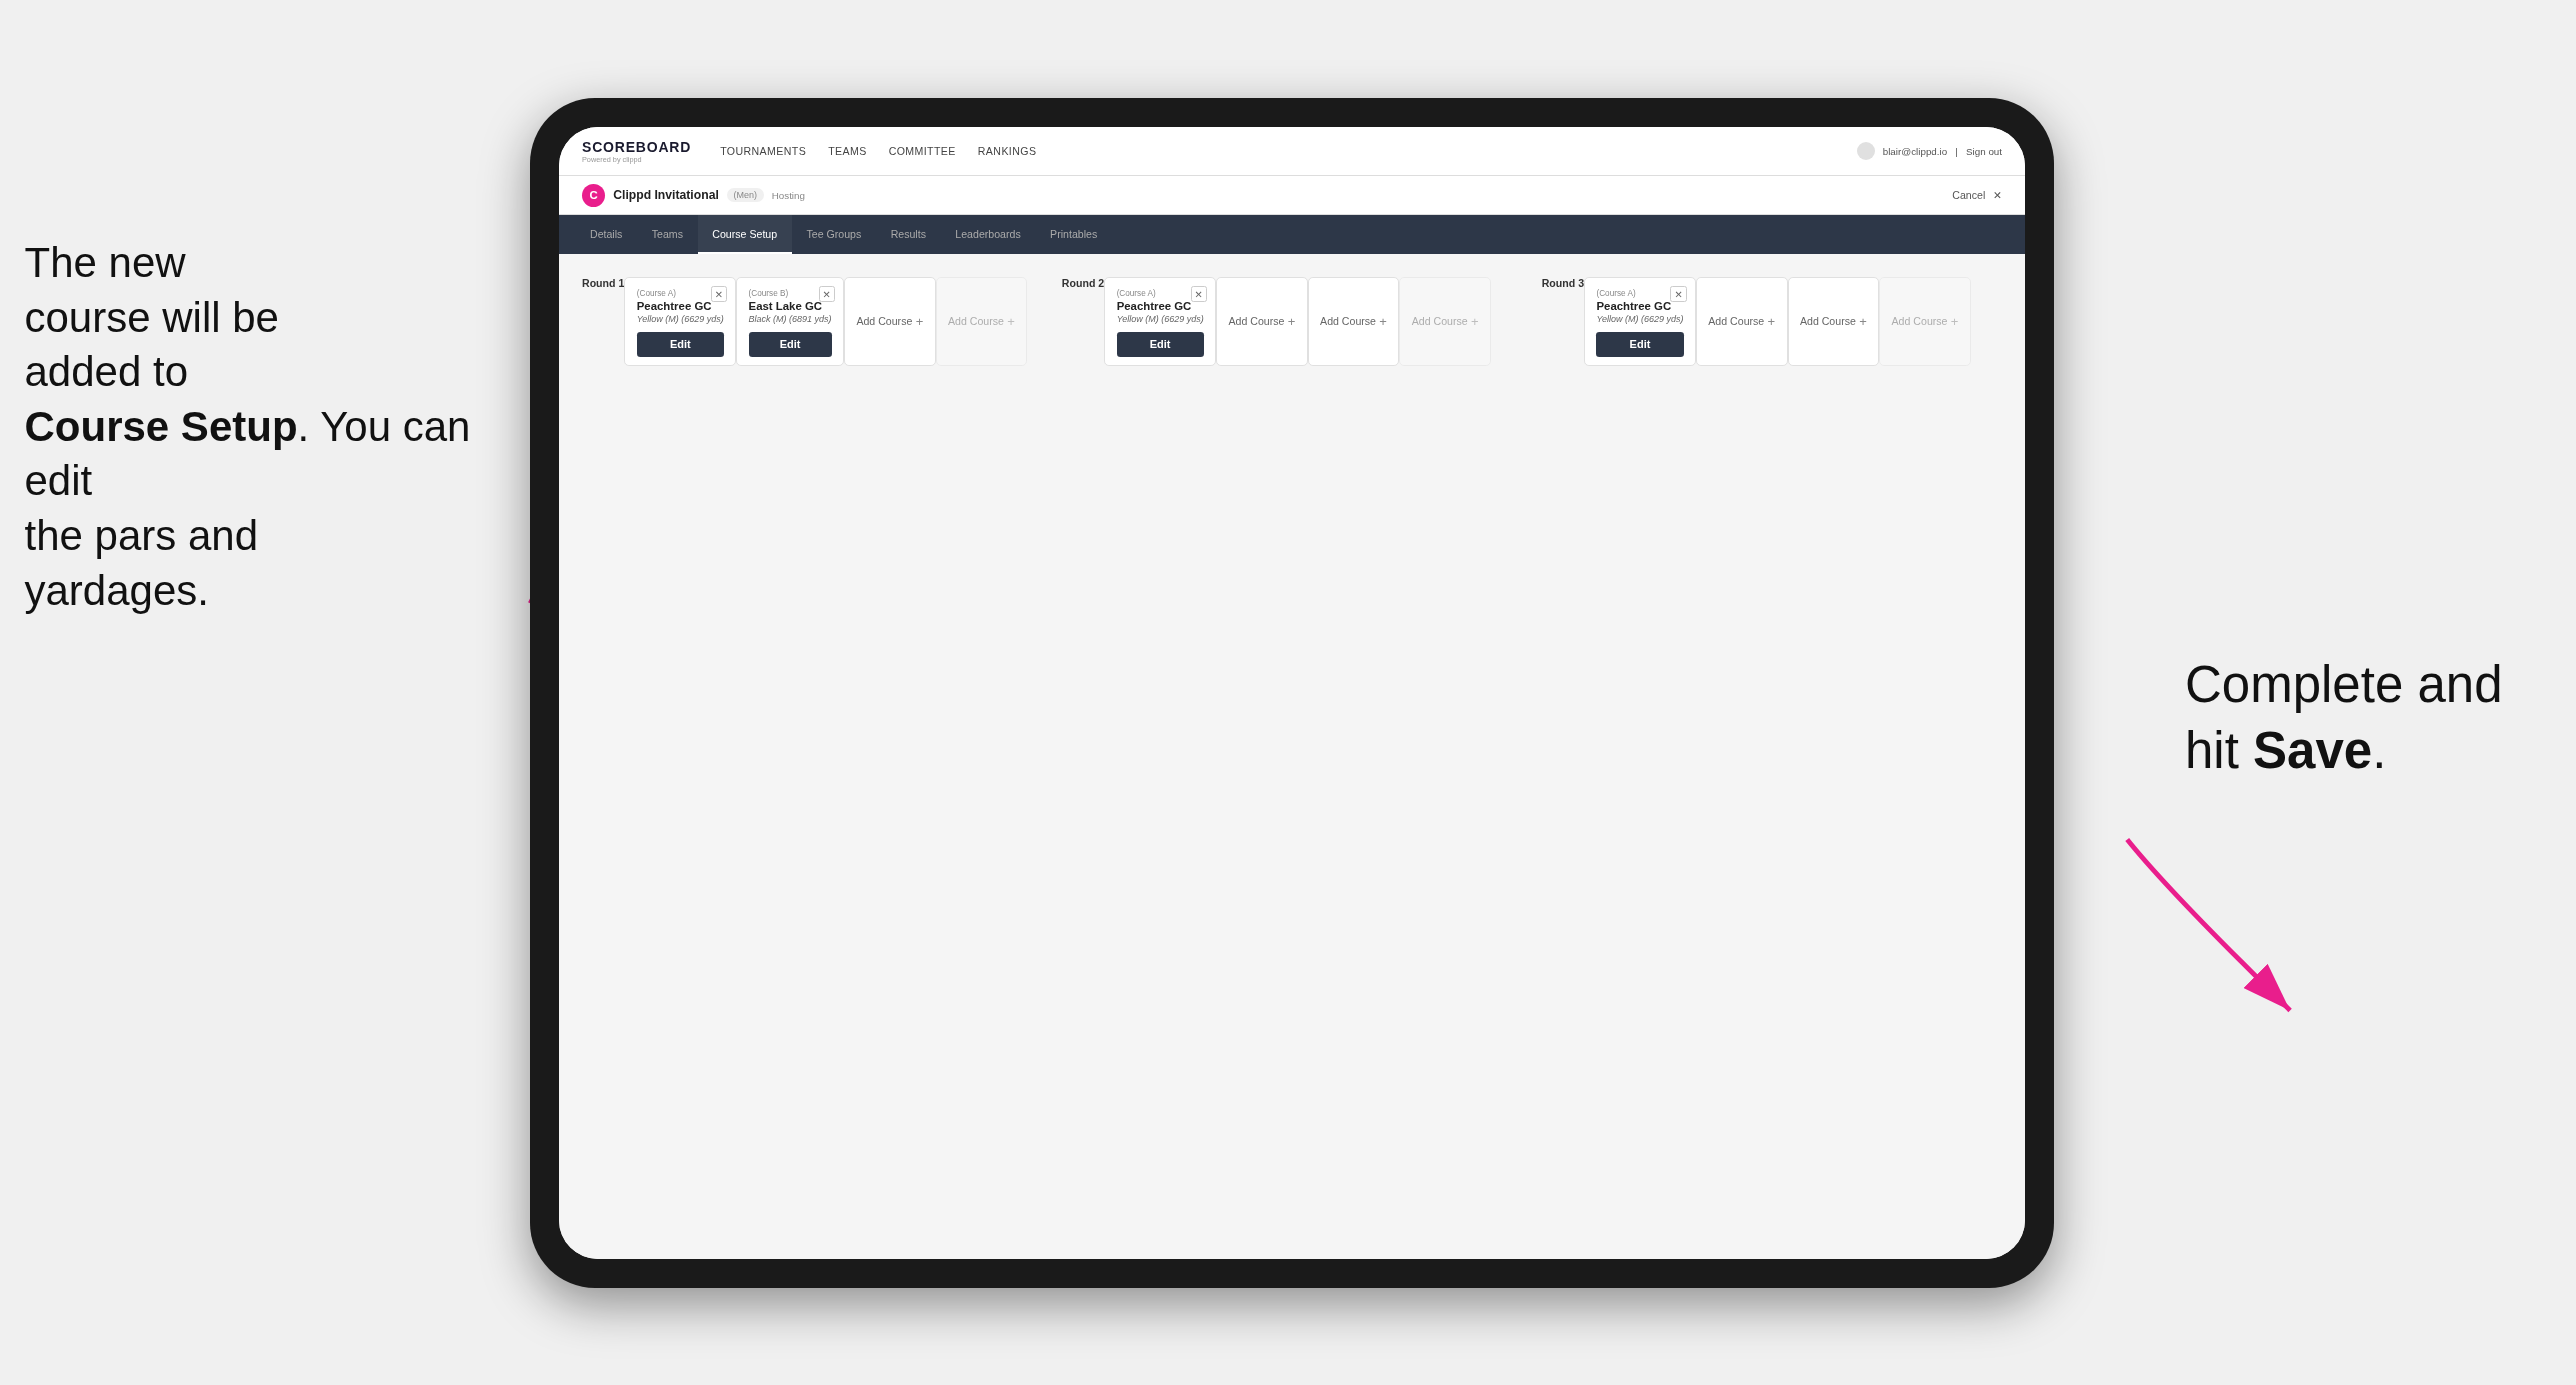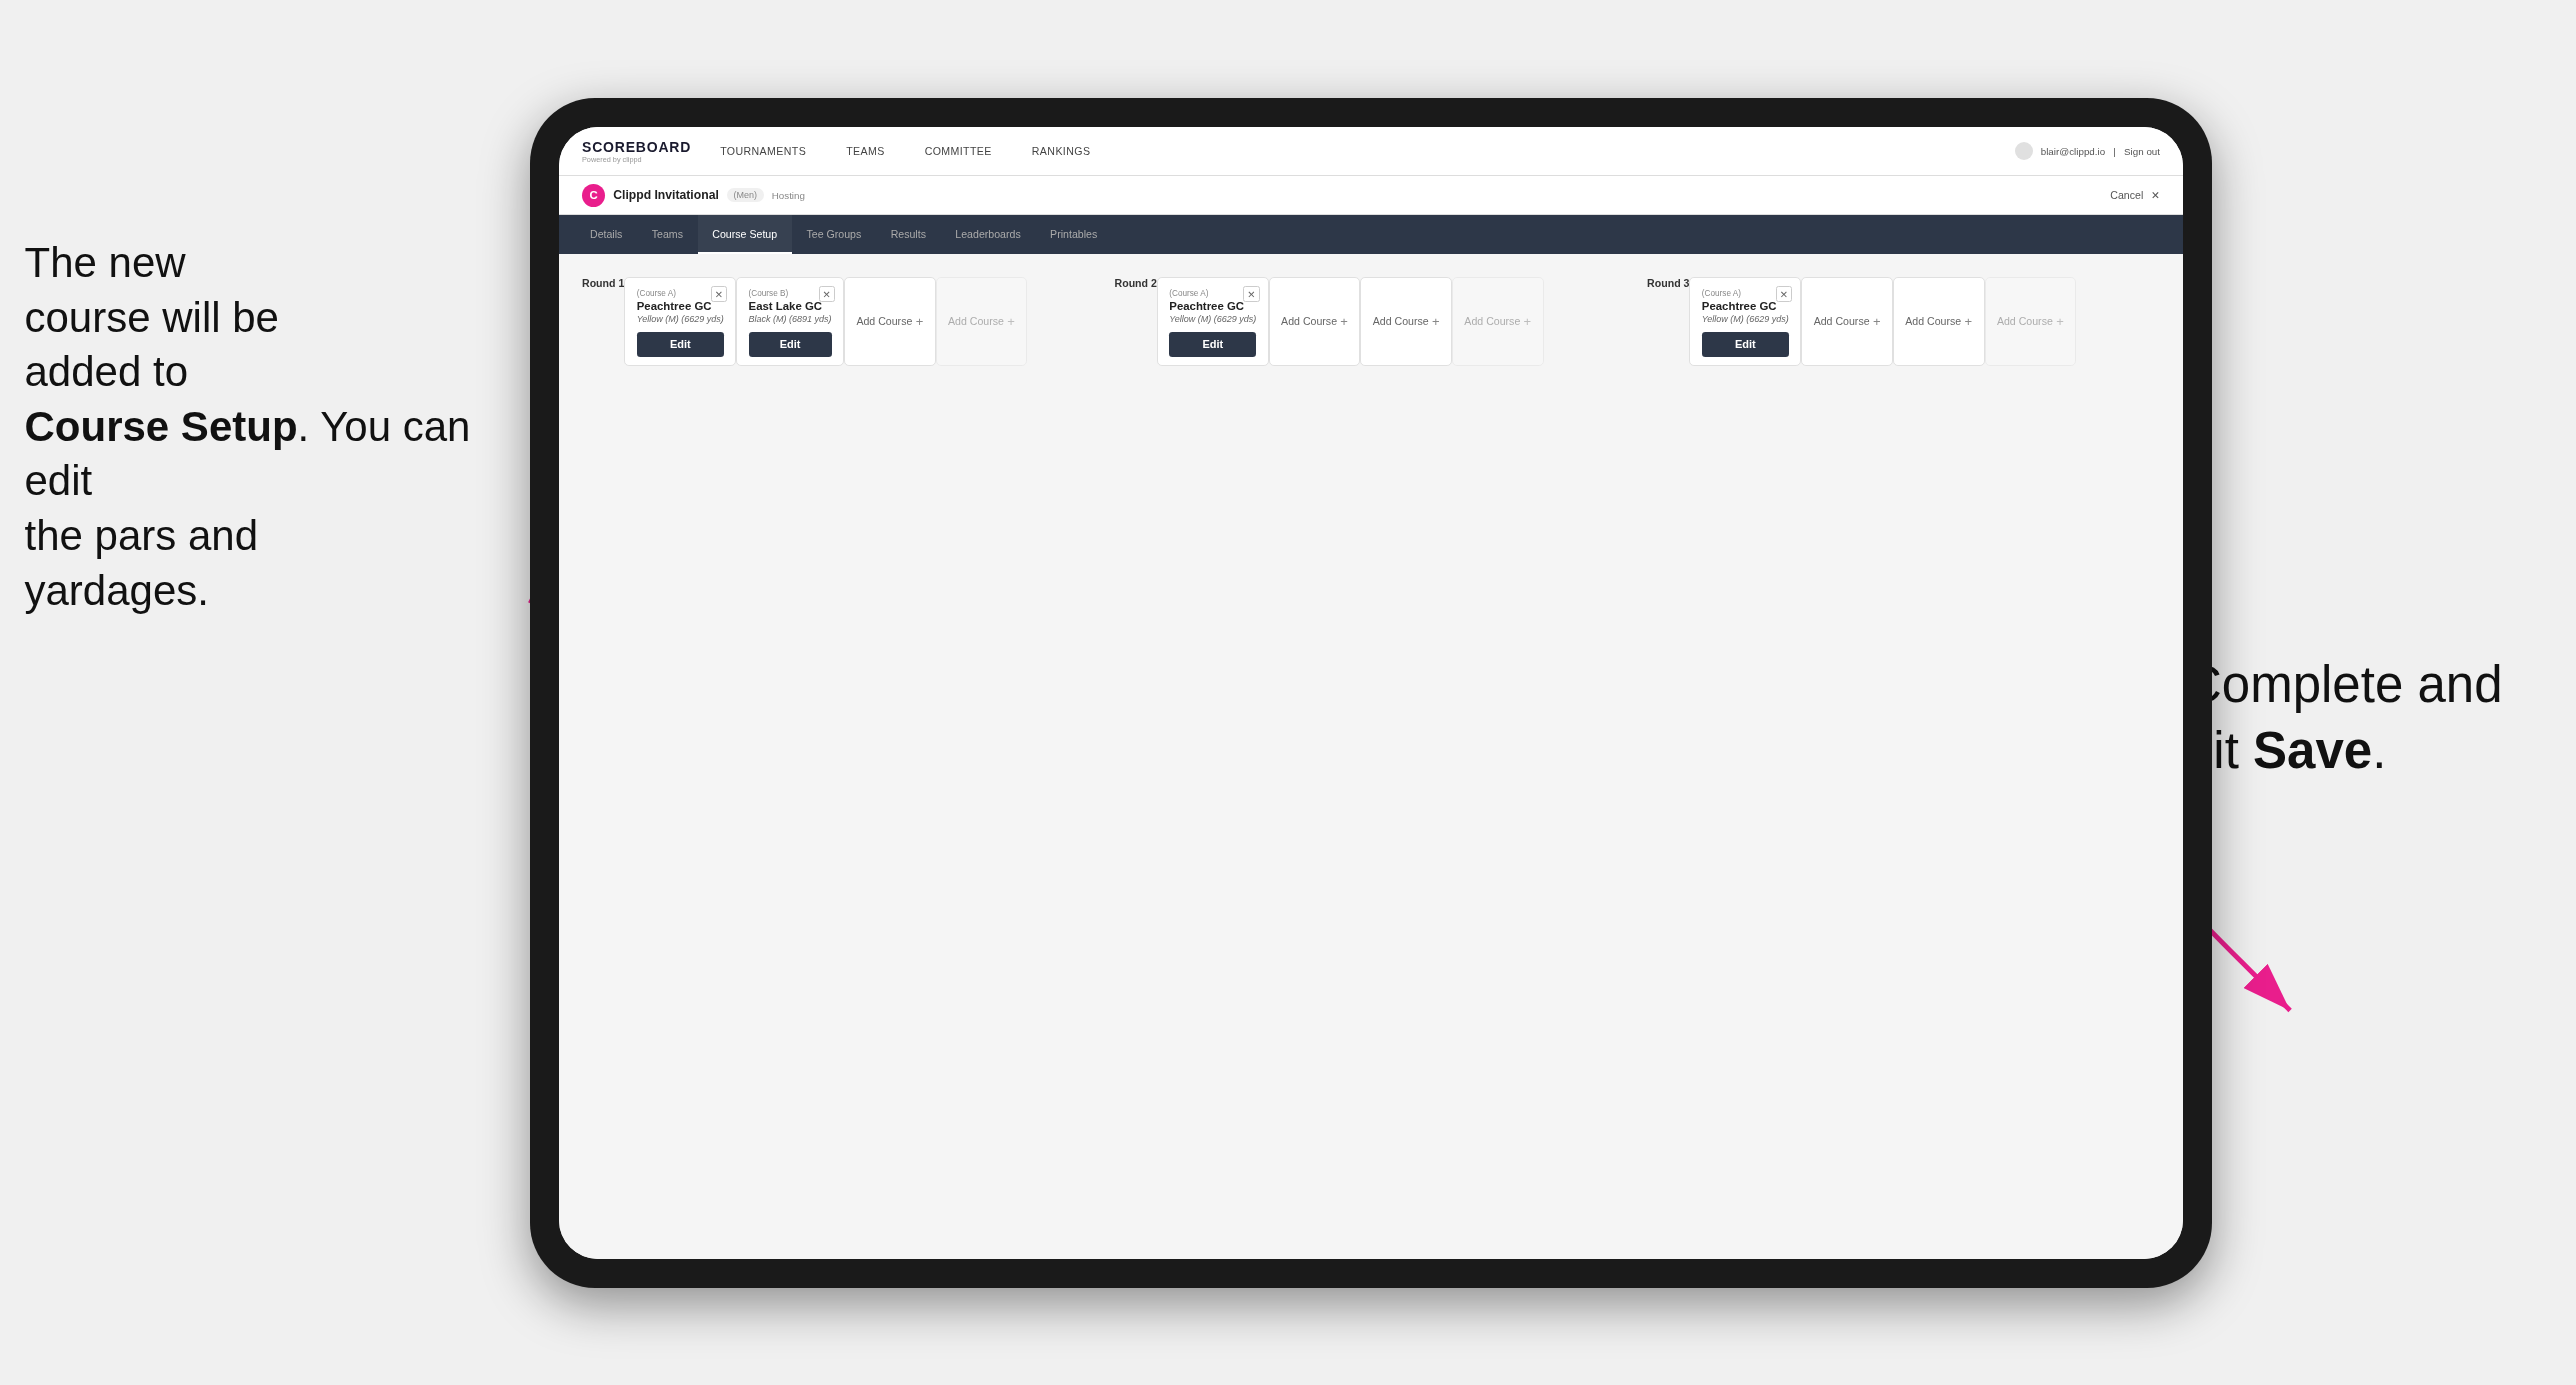--- a/index.html
+++ b/index.html
@@ -53,21 +53,21 @@
       top: 815px;
       width: 245px;
       height: 228px;
     }
 
     
     .tablet-frame {
       position: absolute;
       left: 530px;
       top: 98px;
-      width: 1682px;
+      width: 1524px;
       height: 1190px;
       background: #1a1a1a;
       border-radius: 65px;
       padding: 29px;
       box-shadow: 0 16.3px 49px rgba(0,0,0,0.4);
     }
 
     .tablet-screen {
       width: 100%;
       height: 100%;
@@ -101,21 +101,21 @@
       letter-spacing: 0.8px;
       text-transform: uppercase;
     }
     .scoreboard-logo .logo-sub {
       font-size: 7.3px;
       color: #999;
     }
 
     .nav-links {
       display: flex;
-      gap: 40px;
+      gap: 22px;
       flex: 1;
     }
     .nav-link {
       font-size: 10.6px;
       color: #444;
       text-transform: uppercase;
       font-weight: 500;
       letter-spacing: 0.4px;
       padding: 3.3px 0;
       cursor: pointer;

